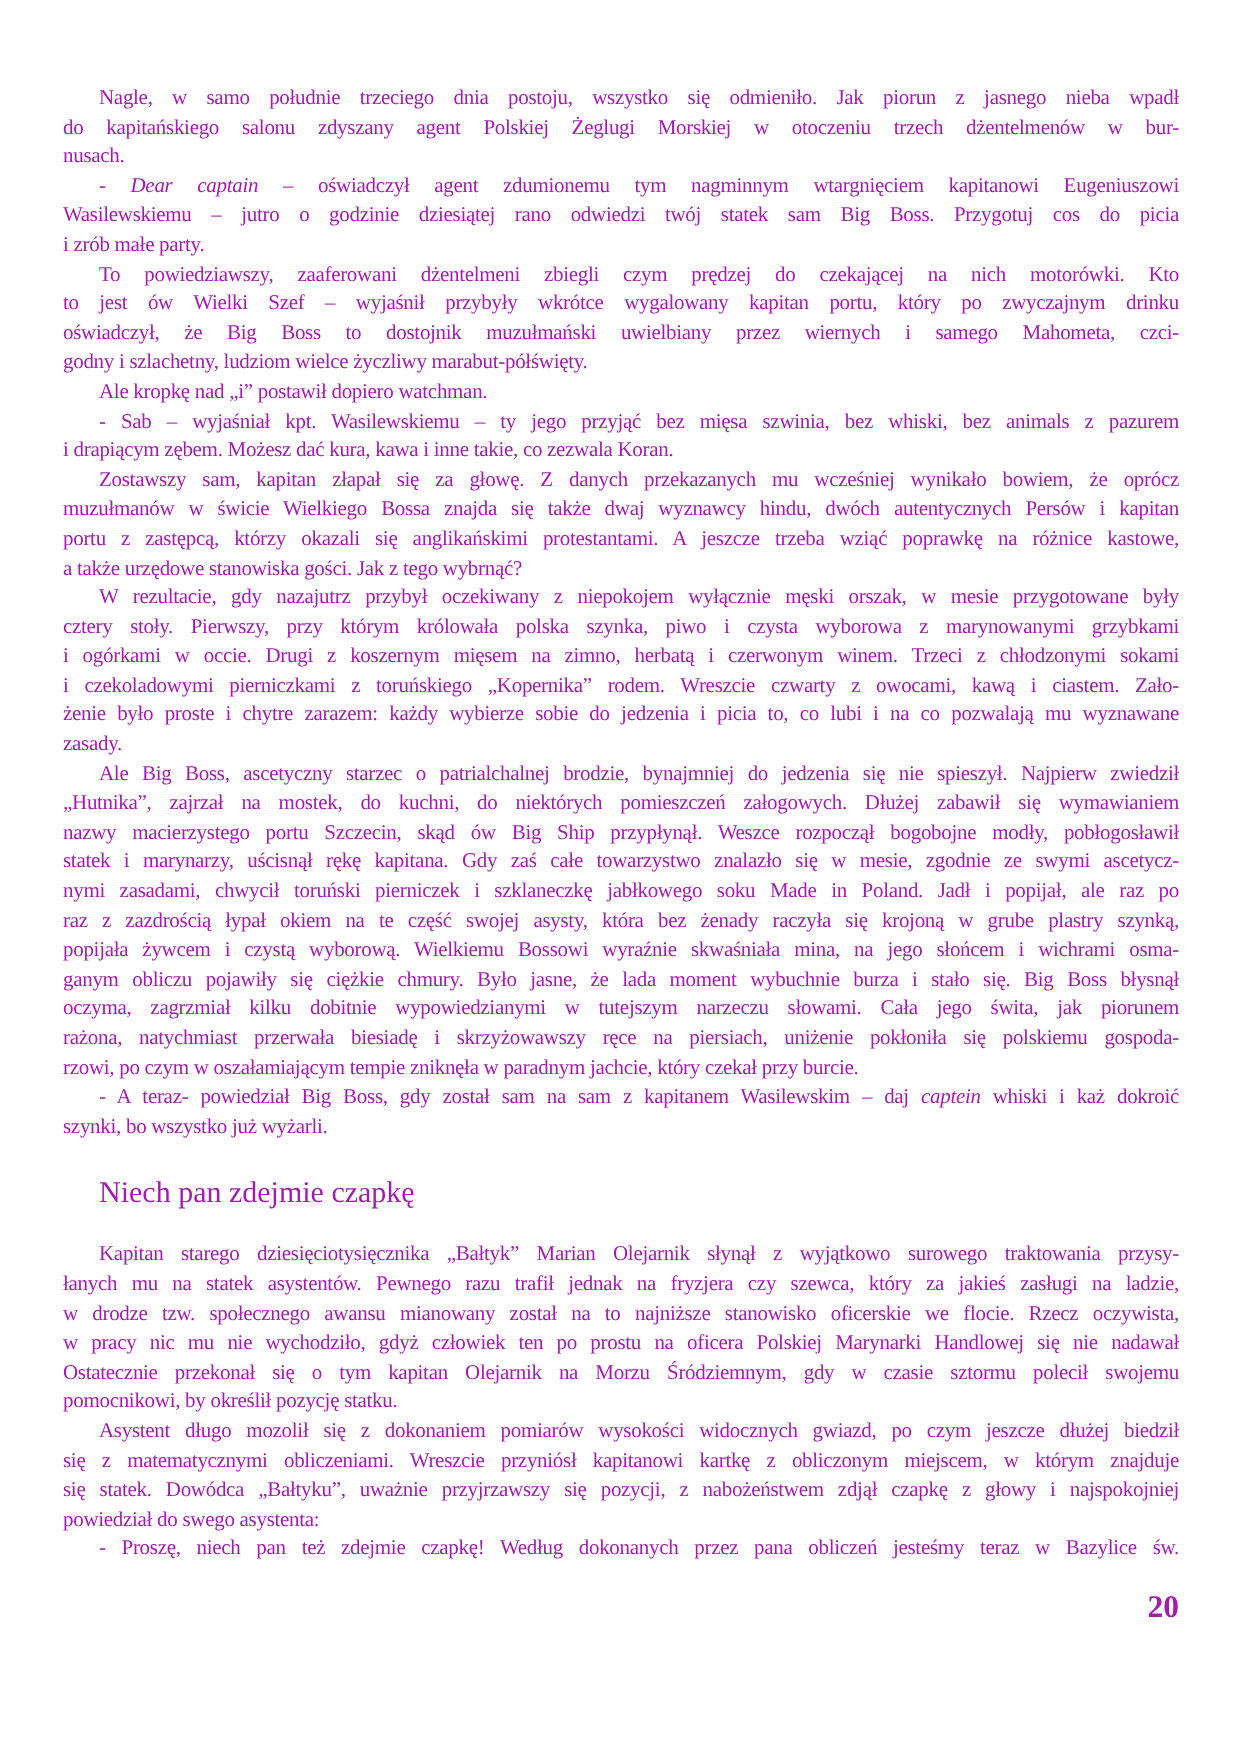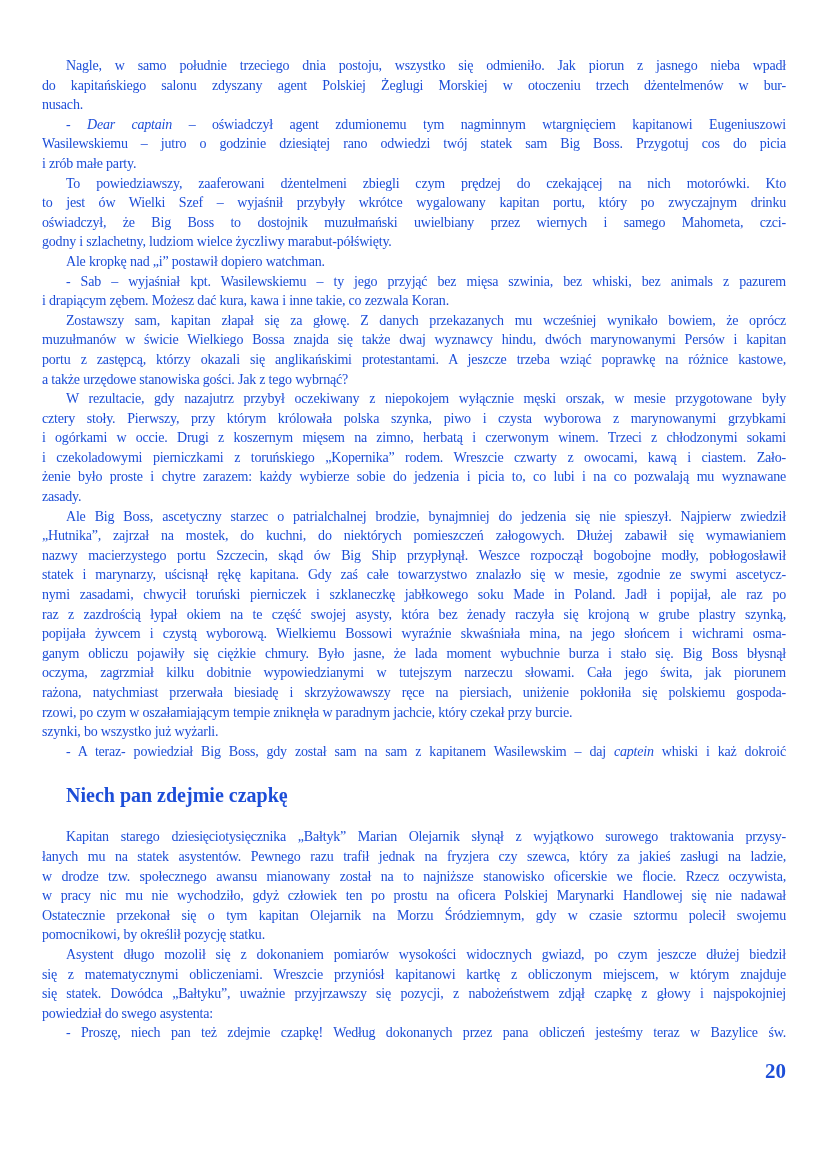--- a/index.html
+++ b/index.html
@@ -7,21 +7,21 @@
     padding: 0;
     background: #ffffff;
   }
   .page {
     position: relative;
     width: 827px;
     height: 1170px;
     background: #ffffff;
     overflow: hidden;
     font-family: "Liberation Serif", "DejaVu Serif", serif;
-    color: #1d4ed8;
+    color: #a21caf;
   }
   .content {
     position: absolute;
     left: 42px;
     top: 56px;
     width: 744px;
   }
   .para {
     margin: 0;
     padding: 0;
@@ -38,21 +38,21 @@
     text-indent: 24px;
   }
   .line.last {
     text-align-last: left;
     -moz-text-align-last: left;
   }
   .heading {
     margin: 22px 0 20px 0;
     padding-left: 24px;
     font-size: 20px;
-    font-weight: bold;
+    font-weight: normal;
     line-height: 24px;
     letter-spacing: 0;
   }
   .page-number {
     margin-top: 16px;
     text-align: right;
     font-size: 21px;
     font-weight: bold;
     letter-spacing: 0;
   }
@@ -81,21 +81,21 @@
       </div>
       <div class="para">
         <div class="line first last">Ale kropkę nad „i” postawił dopiero watchman.</div>
       </div>
       <div class="para">
         <div class="line first">- Sab – wyjaśniał kpt. Wasilewskiemu – ty jego przyjąć bez mięsa szwinia, bez whiski, bez animals z pazurem</div>
         <div class="line last">i drapiącym zębem. Możesz dać kura, kawa i inne takie, co zezwala Koran.</div>
       </div>
       <div class="para">
         <div class="line first">Zostawszy sam, kapitan złapał się za głowę. Z danych przekazanych mu wcześniej wynikało bowiem, że oprócz</div>
-        <div class="line">muzułmanów w świcie Wielkiego Bossa znajda się także dwaj wyznawcy hindu, dwóch marynowanymi Persów i kapitan</div>
+        <div class="line">muzułmanów w świcie Wielkiego Bossa znajda się także dwaj wyznawcy hindu, dwóch autentycznych Persów i kapitan</div>
         <div class="line">portu z zastępcą, którzy okazali się anglikańskimi protestantami. A jeszcze trzeba wziąć poprawkę na różnice kastowe,</div>
         <div class="line last">a także urzędowe stanowiska gości. Jak z tego wybrnąć?</div>
       </div>
       <div class="para">
         <div class="line first">W rezultacie, gdy nazajutrz przybył oczekiwany z niepokojem wyłącznie męski orszak, w mesie przygotowane były</div>
         <div class="line">cztery stoły. Pierwszy, przy którym królowała polska szynka, piwo i czysta wyborowa z marynowanymi grzybkami</div>
         <div class="line">i ogórkami w occie. Drugi z koszernym mięsem na zimno, herbatą i czerwonym winem. Trzeci z chłodzonymi sokami</div>
         <div class="line">i czekoladowymi pierniczkami z toruńskiego „Kopernika” rodem. Wreszcie czwarty z owocami, kawą i ciastem. Zało-</div>
         <div class="line">żenie było proste i chytre zarazem: każdy wybierze sobie do jedzenia i picia to, co lubi i na co pozwalają mu wyznawane</div>
         <div class="line last">zasady.</div>
@@ -107,22 +107,22 @@
         <div class="line">statek i marynarzy, uścisnął rękę kapitana. Gdy zaś całe towarzystwo znalazło się w mesie, zgodnie ze swymi ascetycz-</div>
         <div class="line">nymi zasadami, chwycił toruński pierniczek i szklaneczkę jabłkowego soku Made in Poland. Jadł i popijał, ale raz po</div>
         <div class="line">raz z zazdrością łypał okiem na te część swojej asysty, która bez żenady raczyła się krojoną w grube plastry szynką,</div>
         <div class="line">popijała żywcem i czystą wyborową. Wielkiemu Bossowi wyraźnie skwaśniała mina, na jego słońcem i wichrami osma-</div>
         <div class="line">ganym obliczu pojawiły się ciężkie chmury. Było jasne, że lada moment wybuchnie burza i stało się. Big Boss błysnął</div>
         <div class="line">oczyma, zagrzmiał kilku dobitnie wypowiedzianymi w tutejszym narzeczu słowami. Cała jego świta, jak piorunem</div>
         <div class="line">rażona, natychmiast przerwała biesiadę i skrzyżowawszy ręce na piersiach, uniżenie pokłoniła się polskiemu gospoda-</div>
         <div class="line last">rzowi, po czym w oszałamiającym tempie zniknęła w paradnym jachcie, który czekał przy burcie.</div>
       </div>
       <div class="para">
+        <div class="line first">- A teraz- powiedział Big Boss, gdy został sam na sam z kapitanem Wasilewskim – daj <i>captein</i> whiski i każ dokroić</div>
         <div class="line last">szynki, bo wszystko już wyżarli.</div>
-        <div class="line first">- A teraz- powiedział Big Boss, gdy został sam na sam z kapitanem Wasilewskim – daj <i>captein</i> whiski i każ dokroić</div>
       </div>
       <h2 class="heading">Niech pan zdejmie czapkę</h2>
       <div class="para">
         <div class="line first">Kapitan starego dziesięciotysięcznika „Bałtyk” Marian Olejarnik słynął z wyjątkowo surowego traktowania przysy-</div>
         <div class="line">łanych mu na statek asystentów. Pewnego razu trafił jednak na fryzjera czy szewca, który za jakieś zasługi na ladzie,</div>
         <div class="line">w drodze tzw. społecznego awansu mianowany został na to najniższe stanowisko oficerskie we flocie. Rzecz oczywista,</div>
         <div class="line">w pracy nic mu nie wychodziło, gdyż człowiek ten po prostu na oficera Polskiej Marynarki Handlowej się nie nadawał</div>
         <div class="line">Ostatecznie przekonał się o tym kapitan Olejarnik na Morzu Śródziemnym, gdy w czasie sztormu polecił swojemu</div>
         <div class="line last">pomocnikowi, by określił pozycję statku.</div>
       </div>

